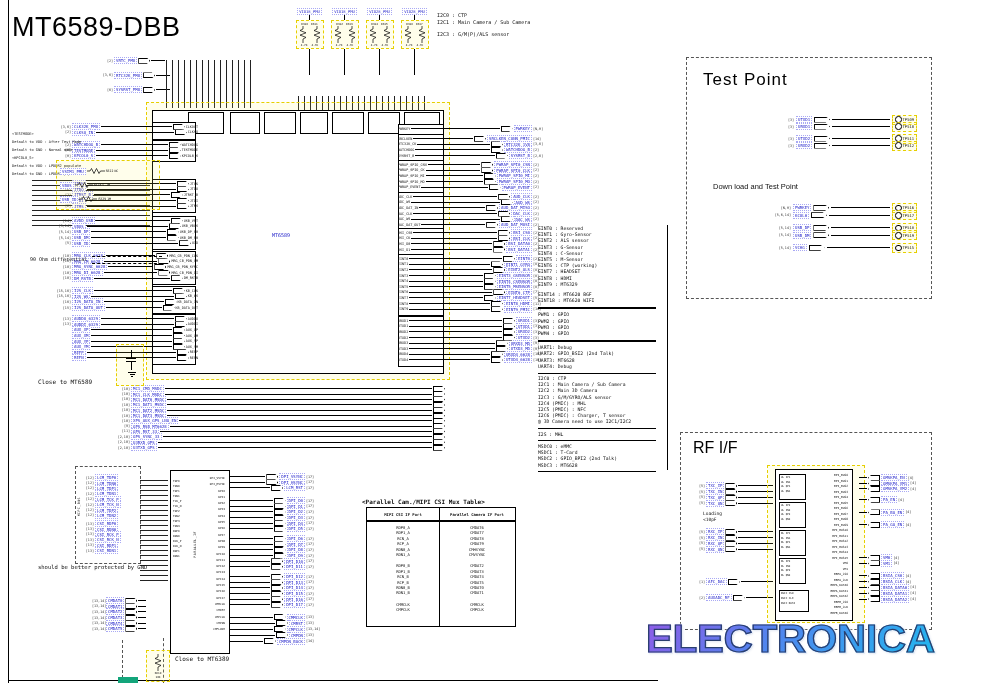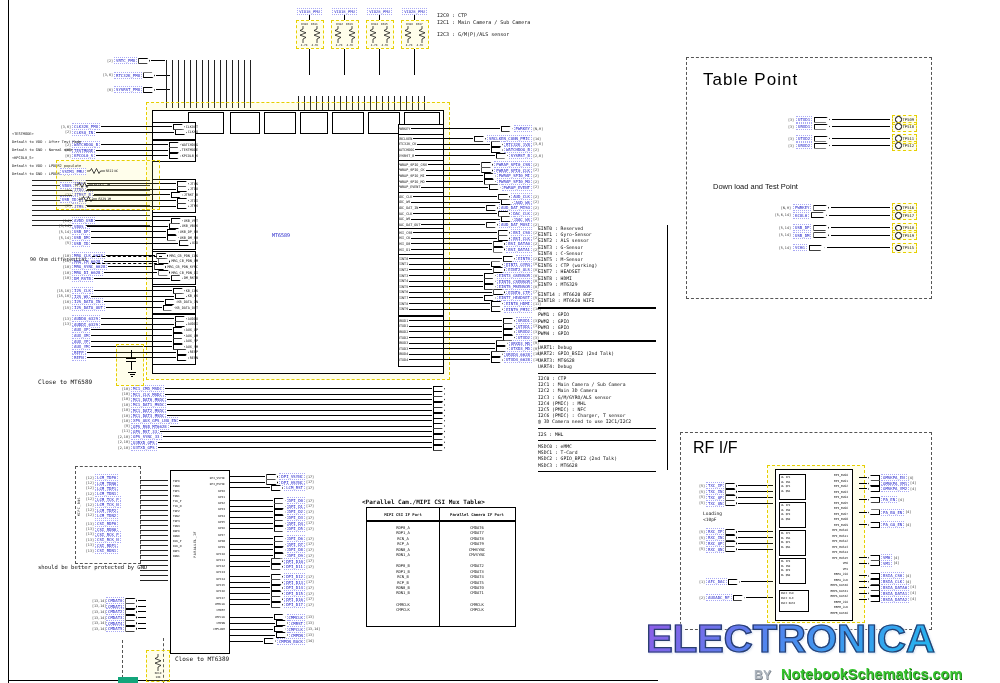--- a/index.html
+++ b/index.html
@@ -50,20 +50,21 @@
   .rsv{flex:none}
 </style>
 </head>
 <body>
 
 <div id="sheet">
 
   <div class="gline" style="left:8px;top:0;width:1.4px;height:683px"></div>
   <div class="gline" style="left:8px;top:680px;width:650px;height:1.4px"></div>
 
+  <div class="r t" style="left:12px;top:12px;font-size:27px;letter-spacing:.5px;color:#000">MT6589-DBB</div>
 
   <div class="r" style="left:437px;top:12px;font-size:5px">I2C0 : CTP</div>
   <div class="r" style="left:437px;top:19px;font-size:5px">I2C1 : Main Camera / Sub Camera</div>
   <div class="r" style="left:437px;top:31px;font-size:5px">I2C3 : G/M(P)/ALS sensor</div>
 
   <div class="r" style="left:98px;top:58px;width:70px">
 
   <div class="prow" style="margin-bottom:9px">
       <span class="pref">[2]</span>
       <span class="net">VRTC_PMU</span>
@@ -933,21 +934,21 @@
     <div>
         <div class="noteln">MSDC0 : eMMC</div>
         <div class="noteln">MSDC1 : T-Card</div>
         <div class="noteln">MSDC2 : GPIO_BPI2 (2nd Talk)</div>
         <div class="noteln">MSDC3 : MT6628</div>
       </div>
     <div class="sep"></div>
   </div>
 
   <div class="r dframe" style="left:686px;top:57px;width:244px;height:240px">
-    <div class="r t" style="left:16px;top:12px;font-size:17px;letter-spacing:1px;color:#000">Table Point</div>
+    <div class="r t" style="left:16px;top:12px;font-size:17px;letter-spacing:1px;color:#000">Test Point</div>
     <div class="r gap3" style="left:92px;top:58px;width:138px">
 
     <div class="tprow">
         <span class="pref">[3]</span>
         <span class="net">UTXD1</span>
         <span class="flag fr" style="width:14px"></span>
         <span class="wire"></span>
         <span class="tpycap">
           <span class="tpc"></span>
           <span class="tpl">TP509</span>
@@ -1671,19 +1672,15 @@
     <svg width="8" height="17" viewBox="0 0 8 17">
         <polyline points="4,0 4,3 1,4.5 7,6.8 1,9.1 7,11.4 4,13 4,17" fill="none" stroke="#000" stroke-width="0.7"></polyline>
       </svg>
     <span style="font-size:2.8px">R610</span>
     <span style="font-size:2.8px">10K</span>
   </div>
   <div class="r" style="left:118px;top:677px;width:20px;height:6px;background:var(--teal)"></div>
 
   <div class="r" style="left:646px;top:616px;width:352px;height:67px">
     <div class="brand r" style="left:0;top:2px">ELECTRONICA</div>
-    <div class="r" style="left:108px;top:48px;white-space:nowrap">
-      <span class="by">BY</span>
-      <span class="site">NotebookSchematics.com</span>
-    </div>
   </div>
 
 </div>
 
 </body></html>

